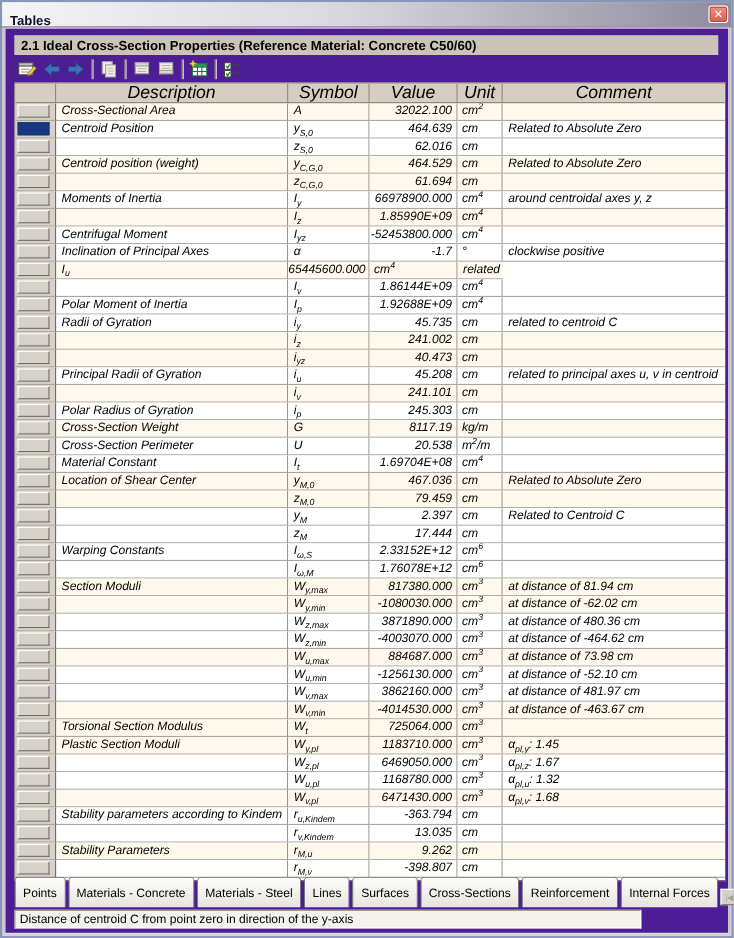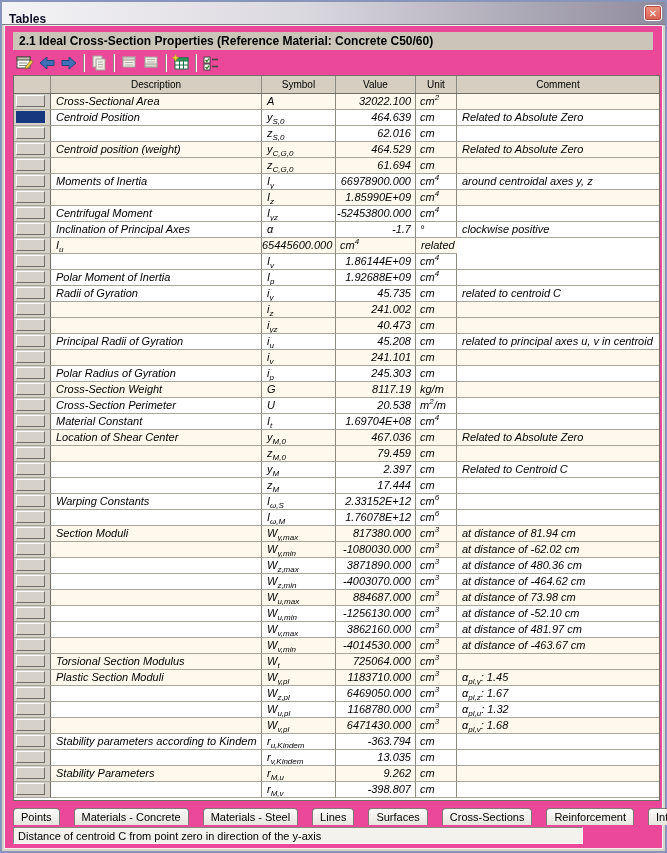--- a/index.html
+++ b/index.html
@@ -7,53 +7,53 @@
   body { position:relative; background:#8795BC; font-family:"Liberation Sans","DejaVu Sans",sans-serif; }
   .window { position:absolute; inset:0; border:2px solid #8795BC; background:#D6D2CA; }
   .titlebar { position:absolute; left:0; right:0; top:0; height:23px;
     background:linear-gradient(90deg,#F4F3F5 0%,#DBD9E0 45%,#8F8B9D 100%);
     border-bottom:1px solid #7E7A8E; display:flex; align-items:center; padding:0 3px 0 7px; }
   .title { font-size:12px; font-weight:bold; color:#10102A;margin-top:12px; }
   .closebtn { margin-left:auto; width:18px; height:16px; border-radius:3px;
     background:linear-gradient(#F09282,#D8614F); border:1px solid #FFFFFF;
     box-shadow:inset 0 0 0 1px #B4473C; color:#fff; font-size:10px; font-weight:bold;
     display:flex; align-items:center; justify-content:center; cursor:pointer; }
-  .content { position:absolute; left:2px; right:2px; top:23px; bottom:2px; background:#ec4899;
+  .content { position:absolute; left:2px; right:2px; top:23px; bottom:2px; background:#4c1d95;
     border:1px solid #F2F1EC; }
   .secheader { position:absolute; left:8px; right:9px; top:6px; height:18px; background:#CBC5B9;
     display:flex; align-items:center; padding-left:6px; font-size:12px; font-weight:bold; color:#000; }
   .toolbar { position:absolute; left:9px; top:26px; height:22px; display:flex; align-items:center; }
   .tbtn { width:22px; height:20px; display:flex; align-items:center; justify-content:center; }
   .tsep { width:2px; height:18px; border-left:1px solid #8C8A80; border-right:1px solid #FFFFFF; margin:0 3px; }
   .grid { position:absolute; left:8px; top:49px; width:647px; height:726px;
     border:1px solid #6F6D64; background:#fff; overflow:hidden; }
   .gridhead, .row { display:grid; grid-template-columns:37px 211px 74px 80px 41px auto; }
   .gridhead { height:18px; background:#D5CEC1; border-bottom:1px solid #6F6D64; }
-  .gridhead .hc { font-size:10px; color:#000; display:flex; align-items:center; justify-content:center;
-    border-right:1px solid #8C8A80; overflow:hidden; }
+  .gridhead .hc { font-size:16px; color:#000; display:flex; align-items:center; justify-content:center;
+    border-right:1px solid #8C8A80; overflow:hidden;font-style:italic; }
   .gridhead .hc:last-child { border-right:none; }
   .row { height:16px;font-style:italic; }
   .row .c { font-size:11px; line-height:15px; color:#000; border-right:1px solid #8C8A80;
     border-bottom:1px solid #A8A59A; overflow:hidden; white-space:nowrap; }
   .row .c:last-child { border-right:none; }
   .row.cream .c { background:#FEF9EC; }
   .row.white .c { background:#FFFFFF; }
   .row .rh { background:#D6D2CA !important; border-right:1px solid #6F6D64; position:relative; }
   .rh .btn { position:absolute; left:2px; top:1px; right:5px; bottom:2px; background:#D6D2CA;
     border:1px solid; border-color:#FFFFFF #716E67 #716E67 #FFFFFF; }
   .rh .btn.sel { background:#17377E; border-color:#17377E; }
   .c.desc { padding-left:5px; }
   .c.sym  { padding-left:5px; }
   .c.val  { text-align:right; padding-right:4px; }
   .c.unit { padding-left:4px; }
   .c.comment { padding-left:5px; }
   sub { font-size:8px; line-height:0; }
   sup { font-size:8px; line-height:0; }
   .tabsrow { position:absolute; left:8px; right:8px; top:780px; height:19px; display:flex; align-items:flex-end; }
-  .tab { height:17px; padding:0 7px; margin-right:14px; font-size:11px; color:#000;
+  .tab { height:28px; padding:0 7px; margin-right:2px; font-size:11px; color:#000;
     border:1px solid #7E7C74; border-bottom:none; border-radius:4px 4px 0 0;
     background:linear-gradient(#FDFDFC,#E6E4DD); display:flex; align-items:center; cursor:pointer; white-space:nowrap; }
   .pager { margin-left:auto; display:flex; gap:1px; align-items:center; padding-bottom:2px; }
   .pbtn { width:15px; height:15px; background:#D6D2CA; border:1px solid;
     border-color:#FFFFFF #716E67 #716E67 #FFFFFF; font-size:7px; color:#000;
     display:flex; align-items:center; justify-content:center; cursor:pointer; }
   .pbtn.dis { color:#A6A399; }
   .statusbar { position:absolute; left:8px; width:570px; top:801px; height:17px;
     border:1px solid; border-color:#87857C #FFFFFF #FFFFFF #87857C; background:#F3F2ED;
     display:flex; align-items:center; padding-left:4px; font-size:11px; color:#000; }

